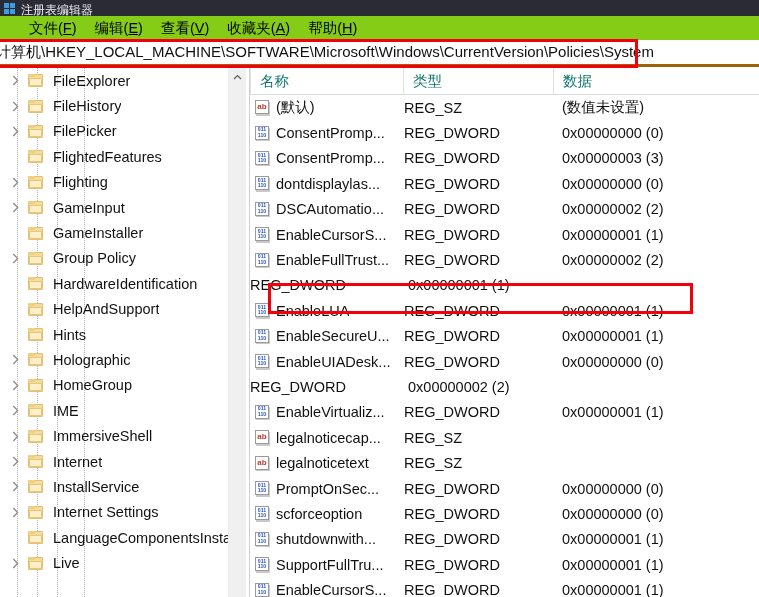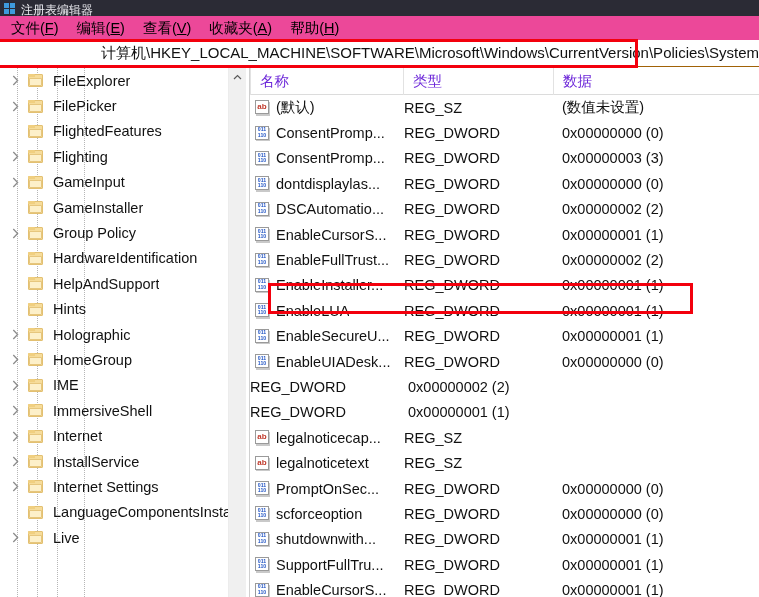--- a/index.html
+++ b/index.html
@@ -26,39 +26,38 @@
   }
   .title-icon i{display:block;background:#3e9bdd;}
   .title-text{
     color:#e9e9ee;font-size:12px;white-space:nowrap;
     position:relative;top:2px;
   }
 
   
   .menubar{
     position:absolute;left:0;top:16px;width:759px;height:24px;
-    background:#ec4899;
+    background:#84cc16;
     display:flex;align-items:center;
-    padding-left:2px;box-sizing:border-box;
+    padding-left:20px;box-sizing:border-box;
   }
   .menu-item{
     font-size:14.5px;color:#000;
     padding:2px 9px 2px 9px;white-space:nowrap;cursor:default;
   }
   .menu-item u{text-decoration:underline;}
 
   
   .addressbar{
     position:absolute;left:0;top:40px;width:759px;height:27px;
     background:#ffffff;
-    border-bottom:1px solid #a16207;
+    border-bottom:3px solid #a16207;
     box-sizing:border-box;
     display:flex;align-items:center;
     overflow:hidden;
-    justify-content:flex-end;
   }
   .address-text{
     font-size:15px;color:#111;white-space:nowrap;
     margin-left:-4px;letter-spacing:0px;
   }
 
   
   .anno-address{
     position:absolute;left:-3px;top:39px;width:641px;height:29px;
     border:3px solid #f3000d;box-sizing:border-box;
@@ -152,21 +151,21 @@
     position:relative;
     flex:1 1 auto;height:529px;background:#ffffff;overflow:hidden;
   }
   .list-header{
     height:27px;display:flex;align-items:center;
     background:#ffffff;border-bottom:1px solid #dcdcdc;
     box-sizing:border-box;
   }
   .hcell{
     height:27px;display:flex;align-items:center;
-    font-size:14.5px;color:#6d28d9;
+    font-size:14.5px;color:#0f766e;
     padding-left:9px;box-sizing:border-box;
     border-right:1px solid #e2e2e2;
   }
   .hcell.c-name{width:154px;flex:0 0 154px;border-left:1px solid #e2e2e2;}
   .hcell.c-type{width:150px;flex:0 0 150px;}
   .hcell.c-data{flex:1 1 auto;border-right:none;}
 
   .list-rows{position:relative;}
   .lrow{
     height:25.4px;display:flex;align-items:center;white-space:nowrap;
@@ -272,20 +271,35 @@
                 <path d="M1.3 1 L5.6 5.5 L1.3 10" fill="none" stroke="#8c8c8c" stroke-width="1.3"></path>
               </svg>
             </div>
             <div class="tw-folder">
               <span class="folder-ico">
                 <span class="back"></span>
                 <span class="tab"></span>
                 <span class="front"></span>
               </span>
             </div>
+            <div class="tw-label">FileHistory</div>
+          </div>
+          <div class="tree-row">
+            <div class="tw-chevron">
+              <svg width="7" height="11" viewBox="0 0 7 11">
+                <path d="M1.3 1 L5.6 5.5 L1.3 10" fill="none" stroke="#8c8c8c" stroke-width="1.3"></path>
+              </svg>
+            </div>
+            <div class="tw-folder">
+              <span class="folder-ico">
+                <span class="back"></span>
+                <span class="tab"></span>
+                <span class="front"></span>
+              </span>
+            </div>
             <div class="tw-label">FilePicker</div>
           </div>
           <div class="tree-row">
             <div class="tw-chevron"></div>
             <div class="tw-folder">
               <span class="folder-ico">
                 <span class="back"></span>
                 <span class="tab"></span>
                 <span class="front"></span>
               </span>
@@ -627,31 +641,20 @@
                   <span>011</span>
                   <span>110</span>
                 </span>
               </span>
               <span class="lname">EnableFullTrust...</span>
             </div>
             <div class="lc c-type">REG_DWORD</div>
             <div class="lc c-data">0x00000002 (2)</div>
           </div>
           <div class="lrow">
-            <div class="lc c-name">
-              <span class="val-ico dword">
-                <span class="shadow"></span>
-                <span class="page"></span>
-                <span class="glyph">
-                  <span>011</span>
-                  <span>110</span>
-                </span>
-              </span>
-              <span class="lname">EnableInstaller...</span>
-            </div>
             <div class="lc c-type">REG_DWORD</div>
             <div class="lc c-data">0x00000001 (1)</div>
           </div>
           <div class="lrow">
             <div class="lc c-name">
               <span class="val-ico dword">
                 <span class="shadow"></span>
                 <span class="page"></span>
                 <span class="glyph">
                   <span>011</span>
@@ -691,20 +694,31 @@
               <span class="lname">EnableUIADesk...</span>
             </div>
             <div class="lc c-type">REG_DWORD</div>
             <div class="lc c-data">0x00000000 (0)</div>
           </div>
           <div class="lrow">
             <div class="lc c-type">REG_DWORD</div>
             <div class="lc c-data">0x00000002 (2)</div>
           </div>
           <div class="lrow">
+            <div class="lc c-name">
+              <span class="val-ico dword">
+                <span class="shadow"></span>
+                <span class="page"></span>
+                <span class="glyph">
+                  <span>011</span>
+                  <span>110</span>
+                </span>
+              </span>
+              <span class="lname">EnableVirtualiz...</span>
+            </div>
             <div class="lc c-type">REG_DWORD</div>
             <div class="lc c-data">0x00000001 (1)</div>
           </div>
           <div class="lrow">
             <div class="lc c-name">
               <span class="val-ico sz">
                 <span class="shadow"></span>
                 <span class="page"></span>
                 <span class="glyph">ab</span>
               </span>

